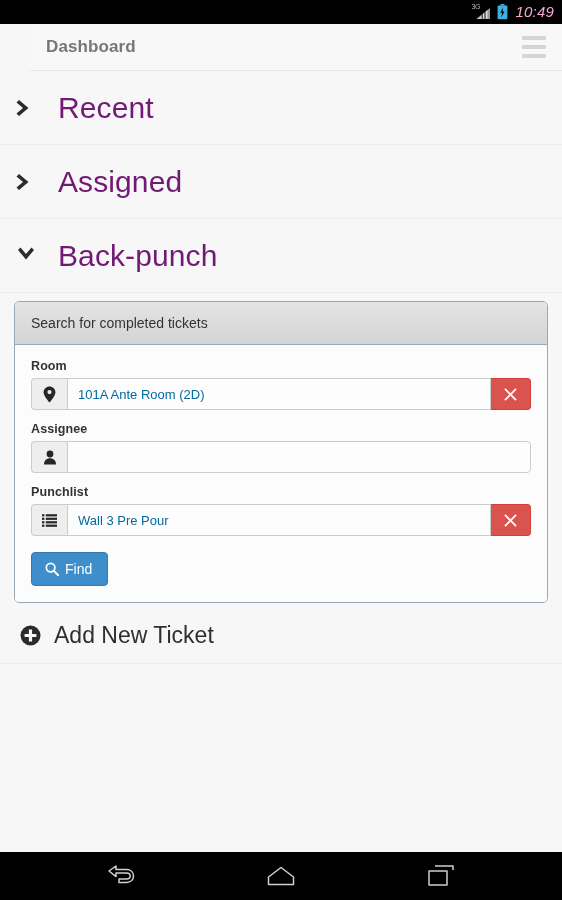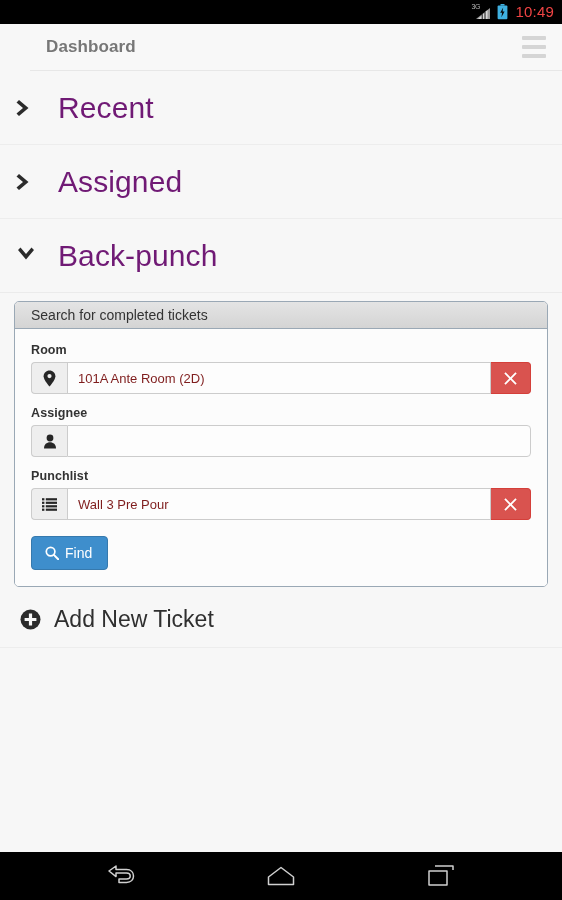--- a/index.html
+++ b/index.html
@@ -63,24 +63,25 @@
     width: 14px;
     height: 11px;
   }
   .battery-icon {
     width: 11px;
     height: 16px;
     position: relative;
   }
   .clock {
     font-size: 15px;
-    color: #ef4444;
+    color: #f9a8d4;
     line-height: 16px;
     letter-spacing: 0.2px;
     font-family: "Liberation Sans", sans-serif;
+    font-style: italic;
   }
 
   
   .app-header {
     flex: 0 0 47px;
     height: 47px;
     background: #f8f8f8;
     border-bottom: 1px solid #e7e7e7;
     display: flex;
     align-items: center;
@@ -148,21 +149,21 @@
   }
   .panel {
     border: 1px solid #9aa8b5;
     border-radius: 5px;
     background: #fbfbfb;
     overflow: hidden;
   }
   .panel-heading {
     background: linear-gradient(to bottom, #e4e4e4 0%, #d4d4d4 100%);
     border-bottom: 1px solid #9aa8b5;
-    padding: 4px 16px;
+    padding: 12px 16px;
   }
   .panel-heading-title {
     font-size: 14px;
     color: #333333;
   }
   .panel-body {
     padding: 14px 16px 16px 16px;
     background: #fcfcfc;
   }
 
@@ -190,21 +191,21 @@
     border-radius: 4px 0 0 4px;
     display: flex;
     align-items: center;
     justify-content: center;
   }
   .input-field {
     flex: 1 1 auto;
     border: 1px solid #cccccc;
     background: #fdfdfd;
     font-size: 13px;
-    color: #7f1d1d;
+    color: #0369a1;
     padding: 0 10px;
     font-family: "Liberation Sans", sans-serif;
     outline: none;
     min-width: 0;
     border-radius: 0;
   }
   .input-field.no-btn {
     border-radius: 0 4px 4px 0;
   }
   .input-field::placeholder { color: #9a9a9a; }

